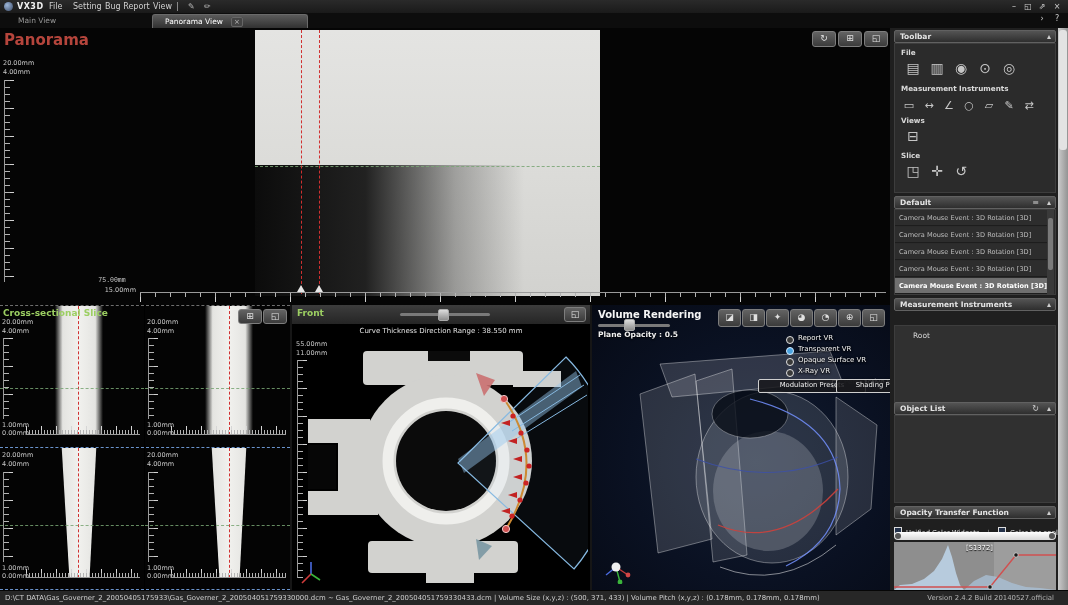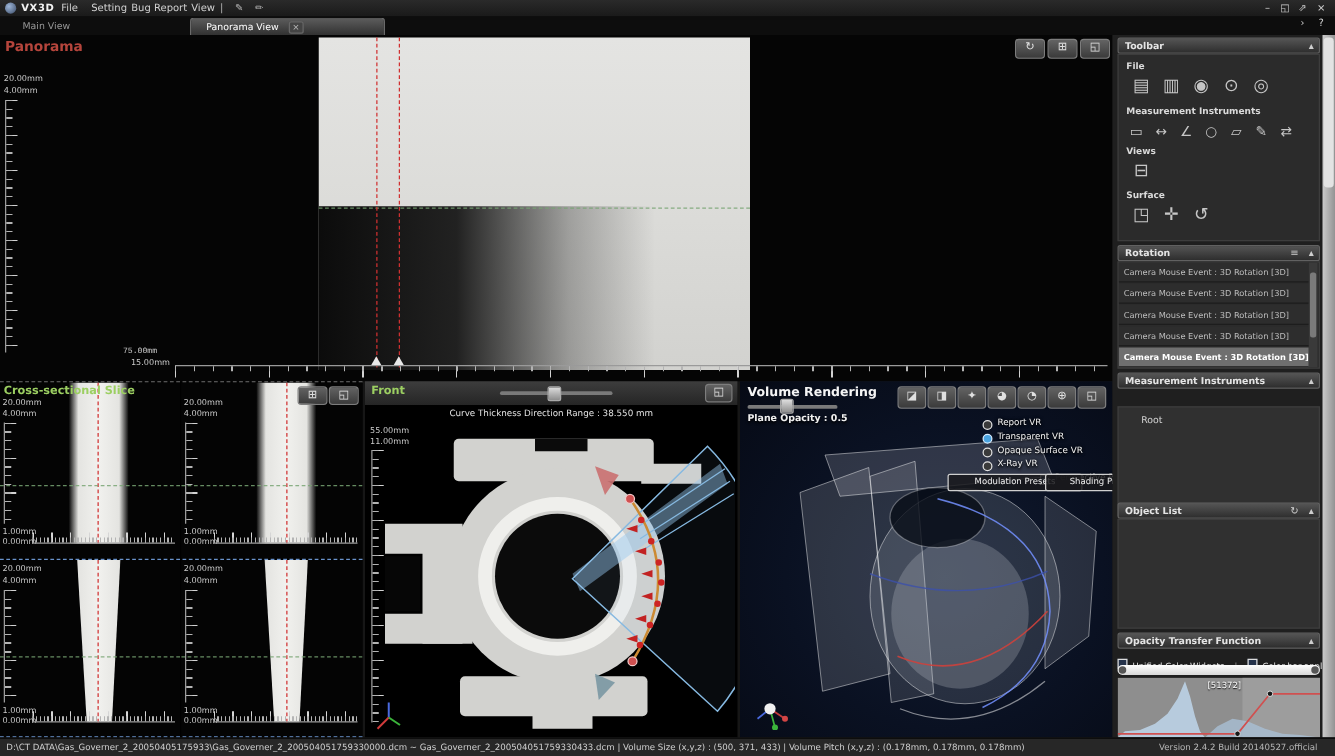--- a/index.html
+++ b/index.html
@@ -10,21 +10,21 @@
   #titlebar{left:0;top:0;width:1068px;height:13px;background:linear-gradient(#2a2a2a,#1a1a1a);font-size:8px;line-height:13px;}
   .menu-item{color:#d0d0d0;padding:0 7px;display:inline-block;}
   .app-title{color:#f2f2f2;font-weight:bold;letter-spacing:.5px;}
   .tiny-ic{color:#b5b5b5;font-size:8px;padding:0 4px;}
   .winctl{color:#cfcfcf;font-size:8px;width:12px;display:inline-block;text-align:center;}
   #tabbar{left:0;top:13px;width:1068px;height:15px;background:#0d0d0d;}
   .tab{position:absolute;top:1px;height:14px;line-height:14px;font-size:7.5px;color:#979797;padding:0 12px;}
   .tab.active{background:linear-gradient(#5b5b5b,#2e2e2e);color:#fff;border:1px solid #6a6a6a;border-bottom:none;border-radius:3px 3px 0 0;}
   .tab-close{color:#bbb;font-size:7px;margin-left:8px;background:#444;border:1px solid #666;border-radius:2px;padding:0 2px;}
   
-  .vp-title-red{color:#b5453c;font-weight:bold;font-size:11px;}
+  .vp-title-red{color:#b5453c;font-weight:bold;font-size:15px;}
   .vp-title-green{color:#9ccf62;font-weight:bold;font-size:9px;}
   .vp-title-white{color:#f5f5f5;font-weight:bold;font-size:10px;}
   .mm{font-size:6.5px;color:#c9c9c9;line-height:9px;white-space:nowrap;text-align:right;}
   .icon-btn{background:linear-gradient(#636363,#3b3b3b);border:1px solid #7d7d7d;border-radius:3px;
             color:#e0e0e0;text-align:center;font-size:9px;line-height:13px;cursor:pointer;}
   .ticks{background-repeat:repeat;}
   .vt-minor{width:5px;background-image:repeating-linear-gradient(to bottom,#b4b4b4 0 1px,transparent 1px 7px);}
   .vt-major{width:9px;background-image:repeating-linear-gradient(to bottom,#d2d2d2 0 1px,transparent 1px 28px);}
   .vline{border-left:1px solid #9a9a9a;}
   .ht-minor{height:4px;background-image:repeating-linear-gradient(to right,#b4b4b4 0 1px,transparent 1px 15px);}
@@ -343,28 +343,28 @@
         <span class="tool-ic">▤</span><span class="tool-ic">▥</span><span class="tool-ic">◉</span><span class="tool-ic">⊙</span><span class="tool-ic">◎</span>
       </div>
       <span class="a sec-label" style="left:6px;top:40px;">Measurement Instruments</span>
       <div class="a" style="left:4px;top:50px;white-space:nowrap;">
         <span class="tool-ic sm">▭</span><span class="tool-ic sm">↔</span><span class="tool-ic sm">∠</span><span class="tool-ic sm">○</span><span class="tool-ic sm">▱</span><span class="tool-ic sm">✎</span><span class="tool-ic sm">⇄</span>
       </div>
       <span class="a sec-label" style="left:6px;top:72px;">Views</span>
       <div class="a" style="left:6px;top:82px;">
         <span class="tool-ic">⊟</span>
       </div>
-      <span class="a sec-label" style="left:6px;top:107px;">Surface</span>
+      <span class="a sec-label" style="left:6px;top:107px;">Slice</span>
       <div class="a" style="left:6px;top:117px;white-space:nowrap;">
         <span class="tool-ic">◳</span><span class="tool-ic">✛</span><span class="tool-ic">↺</span>
       </div>
     </div>
 
     <div class="panel-h" style="left:4px;top:168px;width:162px;">
-      <span>Rotation</span>
+      <span>Default</span>
       <span class="h-ic" style="right:16px;">≡</span>
       <span class="h-ic" style="right:4px;">▴</span>
     </div>
     <div class="panel-c" style="left:4px;top:181px;width:162px;height:86px;overflow:hidden;">
       <div class="hist-item" style="top:0;"><span>Camera Mouse Event  : 3D Rotation [3D]</span></div>
       <div class="hist-item" style="top:17px;"><span>Camera Mouse Event  : 3D Rotation [3D]</span></div>
       <div class="hist-item" style="top:34px;"><span>Camera Mouse Event  : 3D Rotation [3D]</span></div>
       <div class="hist-item" style="top:51px;"><span>Camera Mouse Event  : 3D Rotation [3D]</span></div>
       <div class="hist-item selected" style="top:68px;"><span>Camera Mouse Event  : 3D Rotation [3D]</span></div>
       <div class="a" style="right:1px;top:0;bottom:0;width:7px;background:#3a3a3a;">

